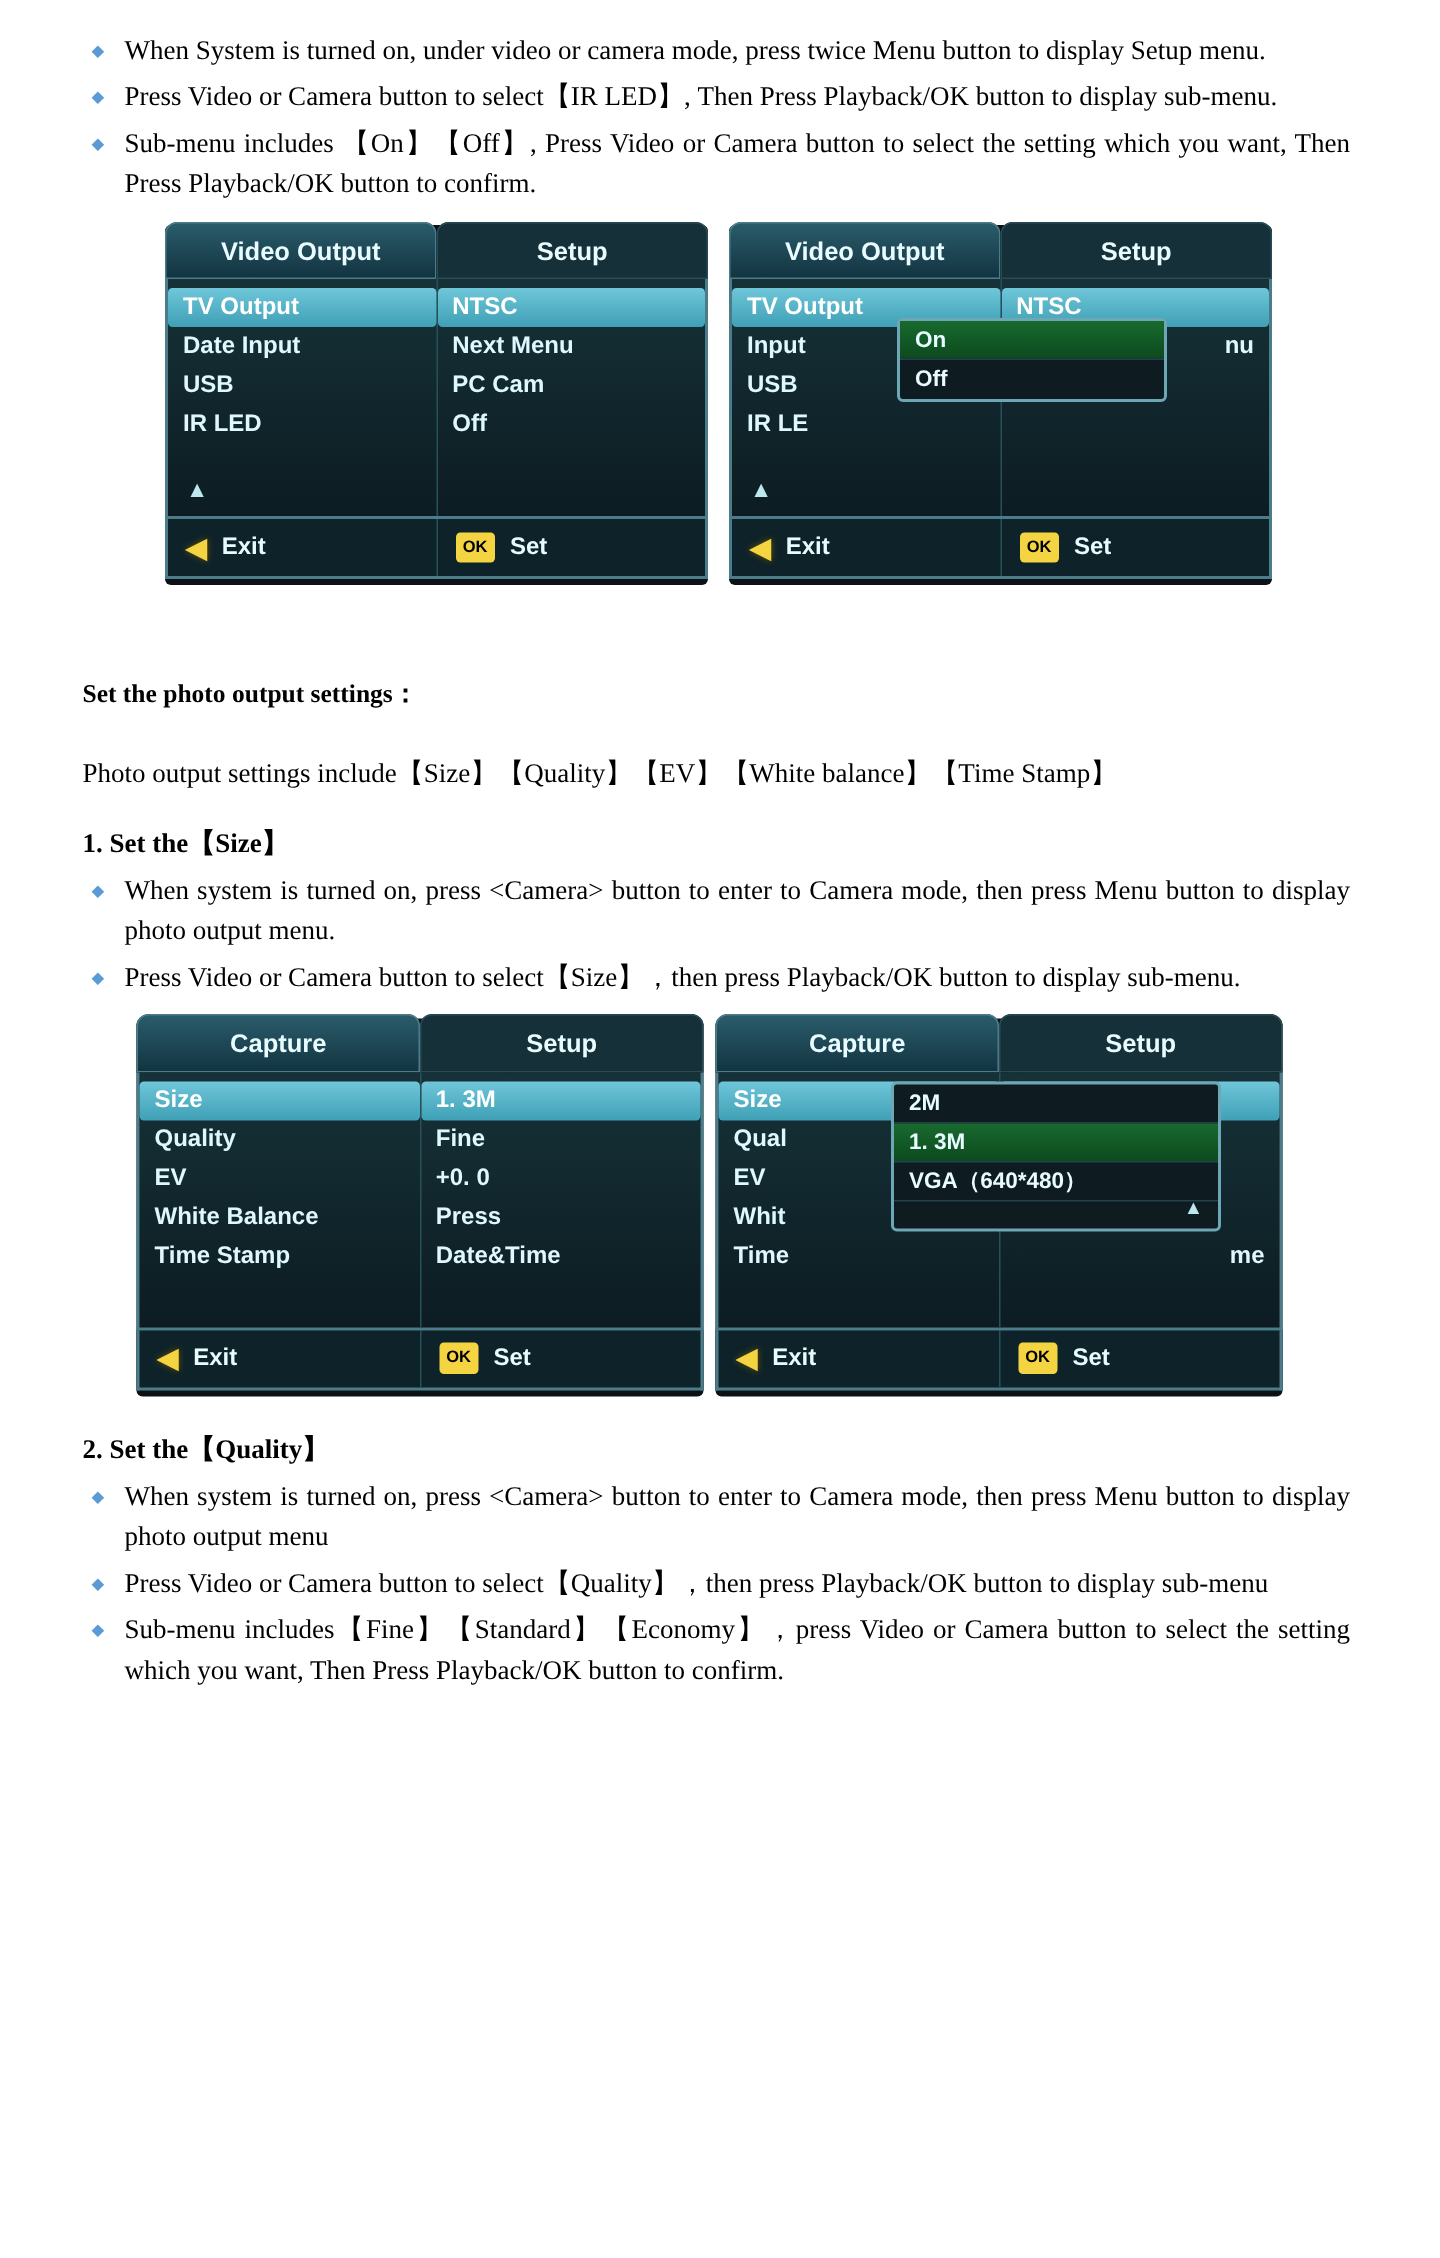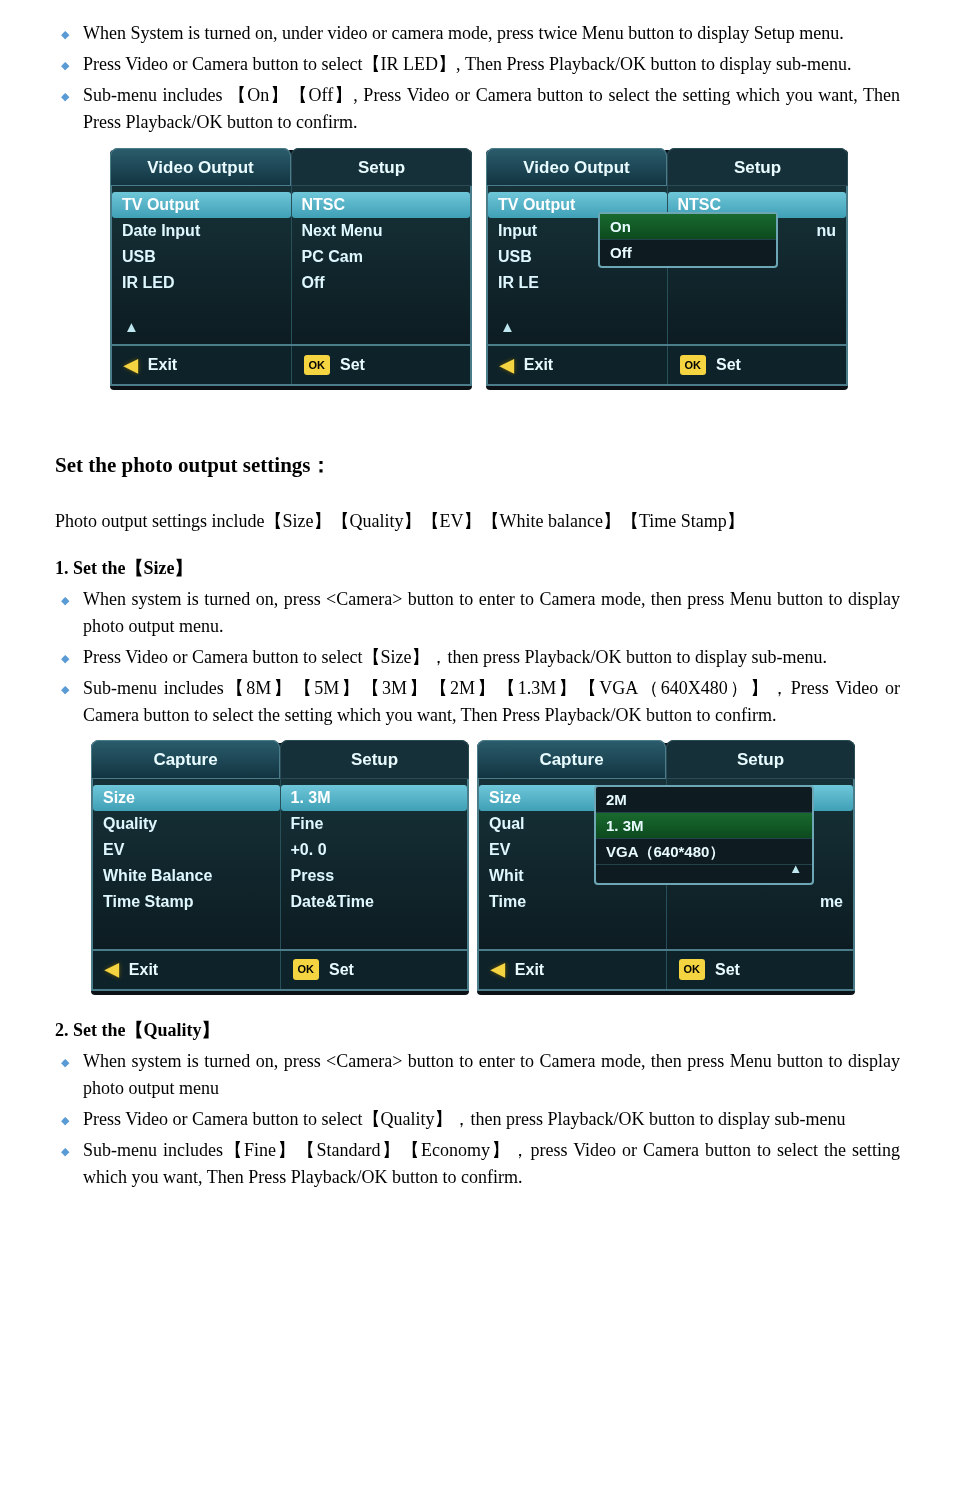--- a/index.html
+++ b/index.html
@@ -158,21 +158,21 @@
     background: linear-gradient(#196a2f,#0c4a1e);
   }
   .popup-tri {
     position: absolute;
     right: 10px;
     bottom: 4px;
     color: #bfe7f0;
     font-size: 13px;
   }
   .section-head {
-    font-size: 21px;
+    font-size: 17px;
     font-weight: bold;
     margin: 6px 0 26px 0;
   }
   .sub-intro {
     margin-bottom: 20px;
   }
   .num-head {
     font-weight: bold;
     margin: 2px 0 4px 0;
   }
@@ -264,21 +264,20 @@
 
 <div class="section-head">Set the photo output settings：</div>
 
 <div class="sub-intro">Photo output settings include【Size】【Quality】【EV】【White balance】【Time Stamp】</div>
 
 <div class="num-head">1.  Set the【Size】</div>
 
 <ul class="step-list">
   <li>When system is turned on, press &lt;Camera&gt; button to enter to Camera mode, then press Menu button to display photo output menu.</li>
   <li>Press Video or Camera button to select【Size】，then press Playback/OK button to display sub-menu.</li>
-  <li>Sub-menu includes【8M】【5M】【3M】【2M】【1.3M】【VGA（640X480）】，Press Video or Camera button to select the setting which you want, Then Press Playback/OK button to confirm.</li>
 </ul>
 
 <div class="menus-row2">
 
   <div class="menu-box" style="width:378px;">
     <div class="tabs">
       <div class="tab active">Capture</div>
       <div class="tab inactive">Setup</div>
     </div>
     <div class="menu-body" style="height:172px;">

